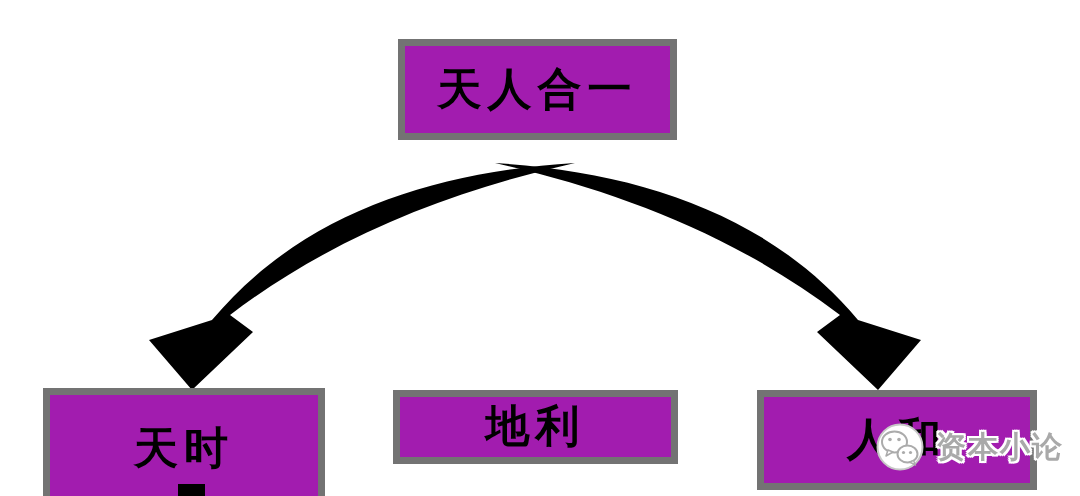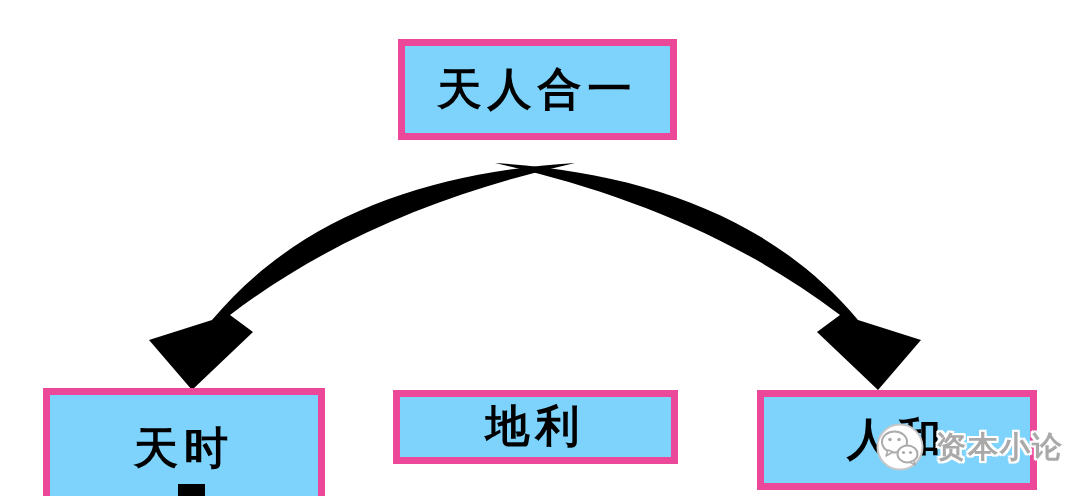--- a/index.html
+++ b/index.html
@@ -18,22 +18,22 @@
   .arrow-layer {
     position: absolute;
     left: 0;
     top: 0;
     width: 1080px;
     height: 496px;
   }
   .node-box {
     position: absolute;
     box-sizing: border-box;
-    border: 7px solid #ec4899;
-    background: #7dd3fc;
+    border: 7px solid #737373;
+    background: #a21caf;
     display: flex;
     align-items: center;
     justify-content: center;
   }
   .node-label {
     font-size: 44px;
     font-weight: 700;
     color: #000000;
     letter-spacing: 6px;
     line-height: 1;

